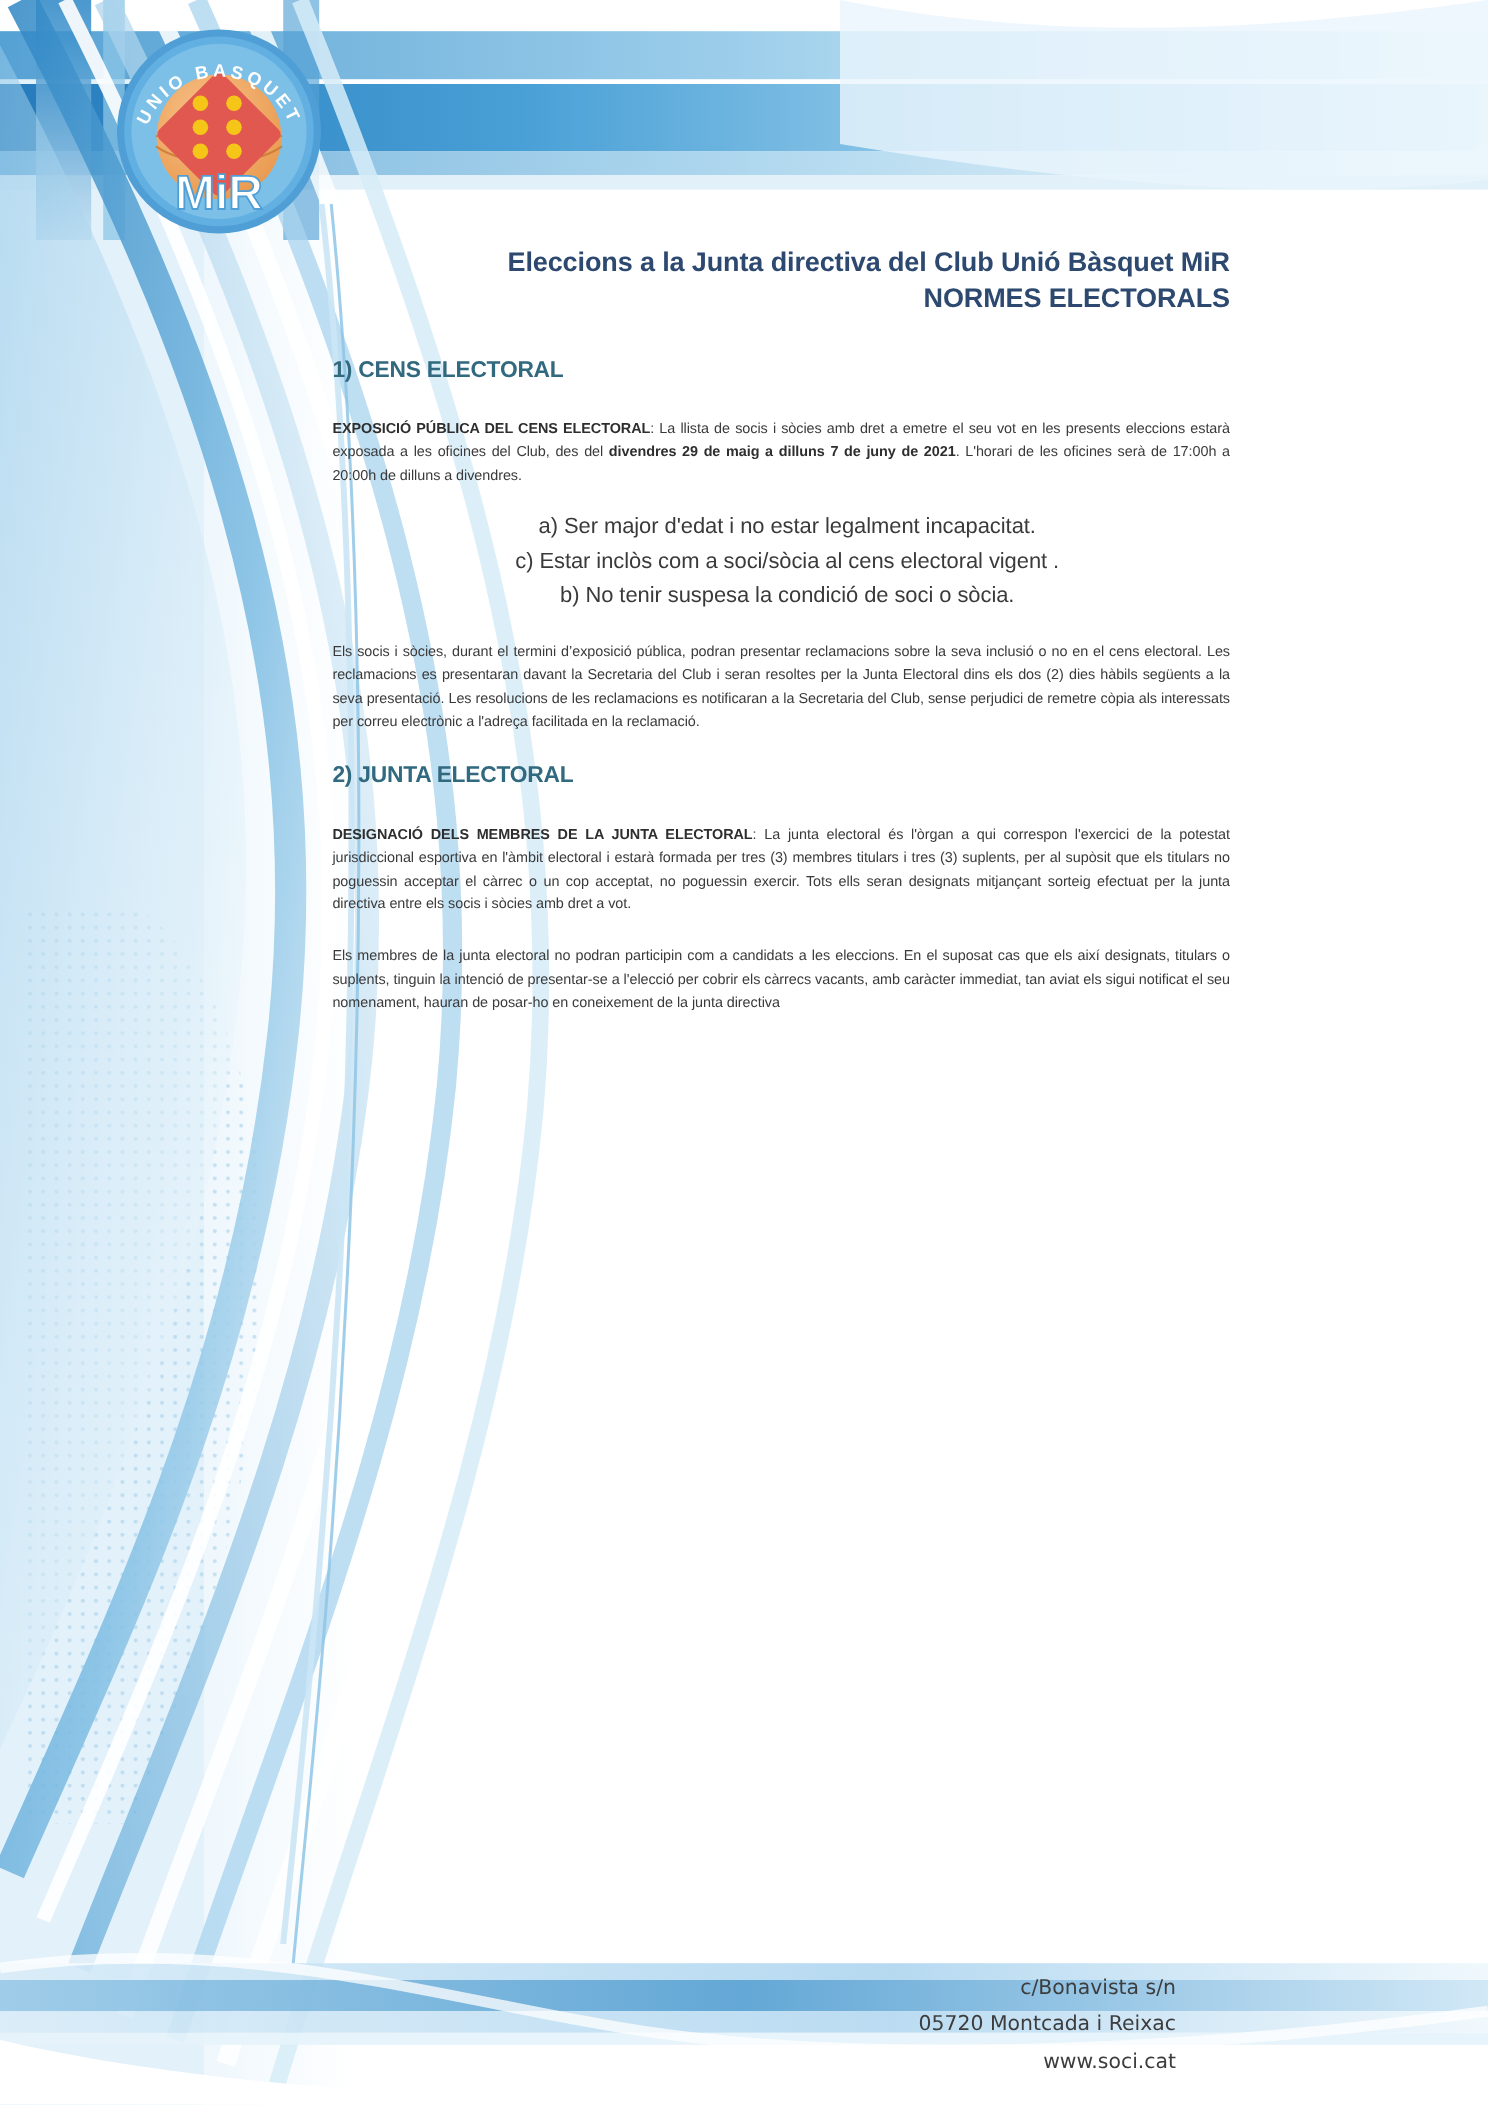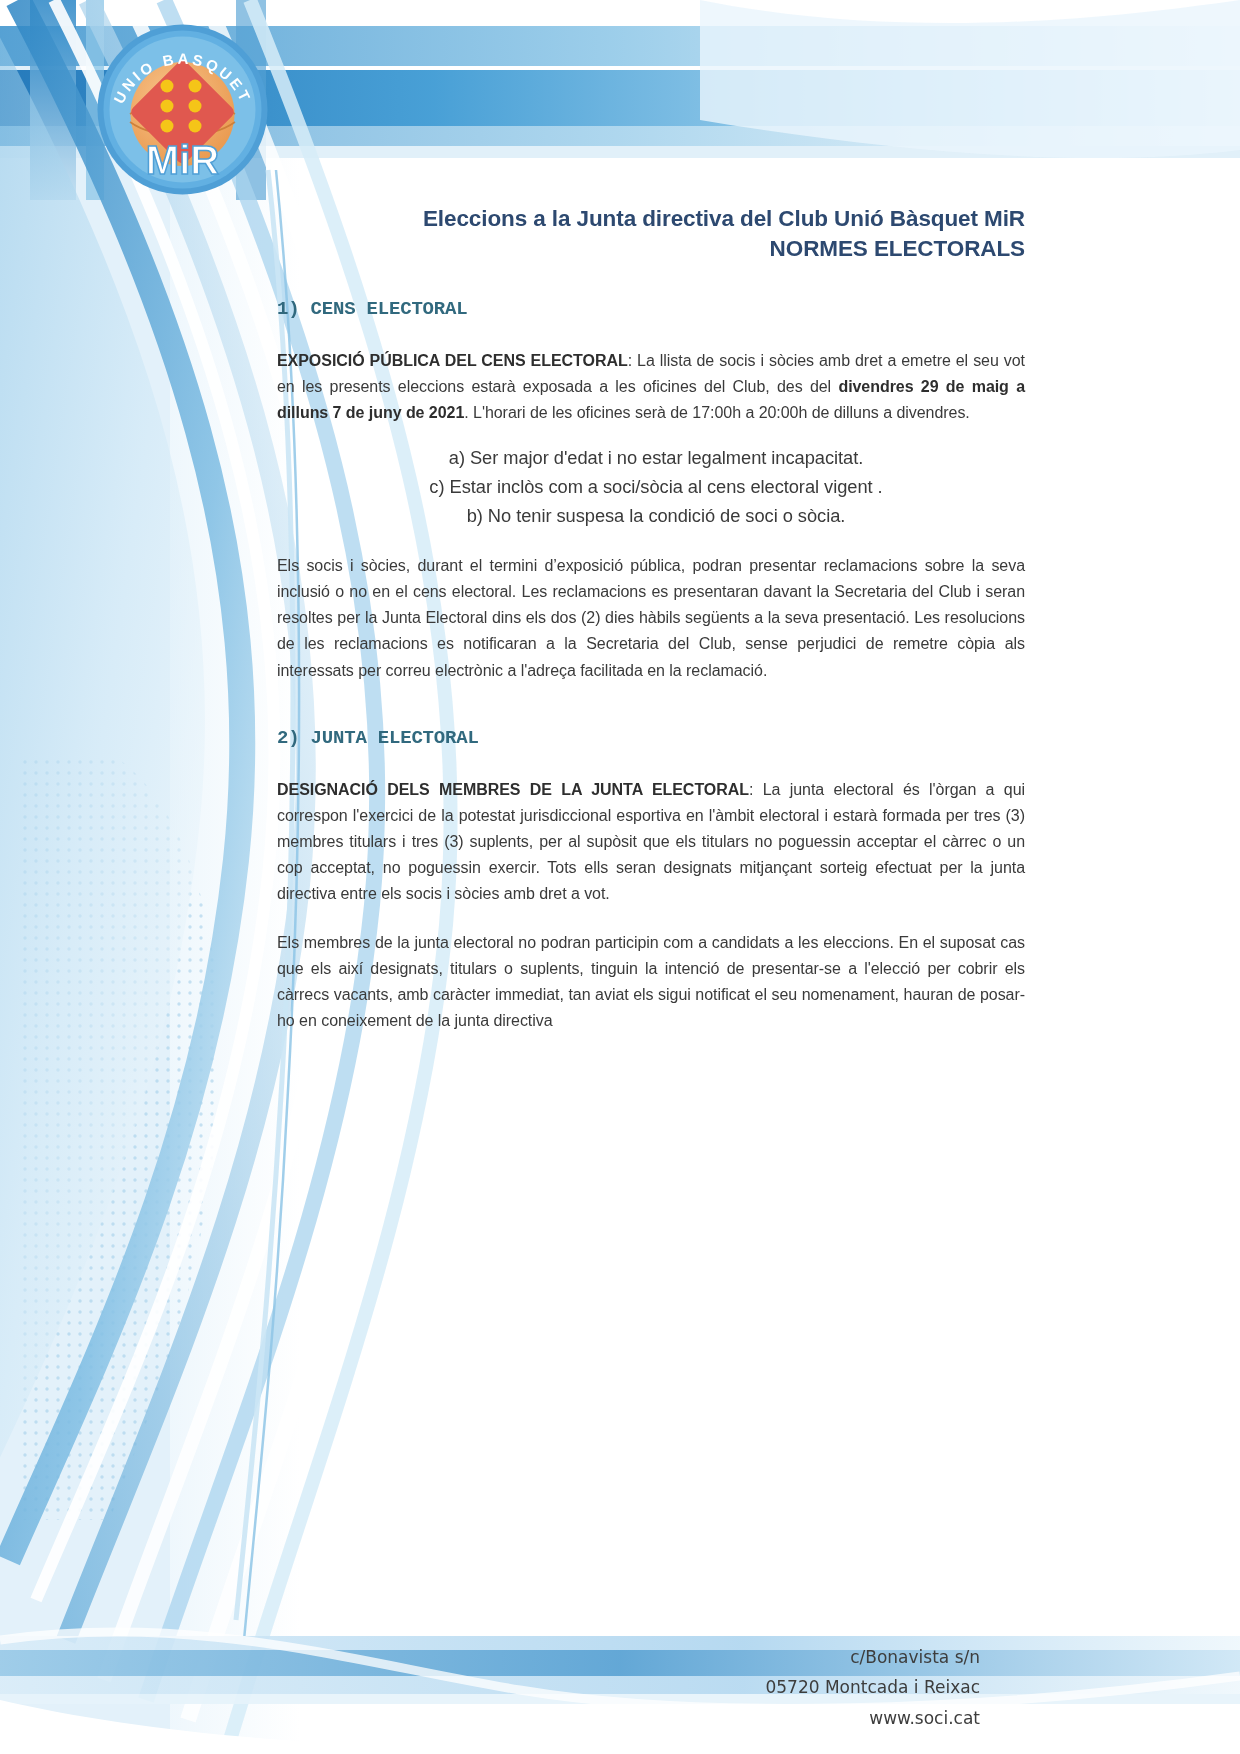--- a/index.html
+++ b/index.html
@@ -54,27 +54,26 @@
     margin: 0;
   }
   .doc-title .line2 { display: block; }
 
   .section-heading {
     color: #31697e;
     font-size: 19px;
     font-weight: bold;
     margin: 34px 0 0 0;
     letter-spacing: -0.2px;
-    font-family: Liberation Mono, monospace;
-  }
-  .section-heading.second { margin-top: 43px; }
+  }
+  .section-heading.second { margin-top: 24px; }
 
   p.body {
     color: #3a3a3a;
-    font-size: 16px;
+    font-size: 12px;
     line-height: 1.63;
     text-align: justify;
     margin: 23px 0 0 0;
     letter-spacing: -0.05px;
   }
   p.body.first-after-heading { margin-top: 28px; }
 
   p.body .lead {
     font-weight: bold;
     color: #2e2e2e;

